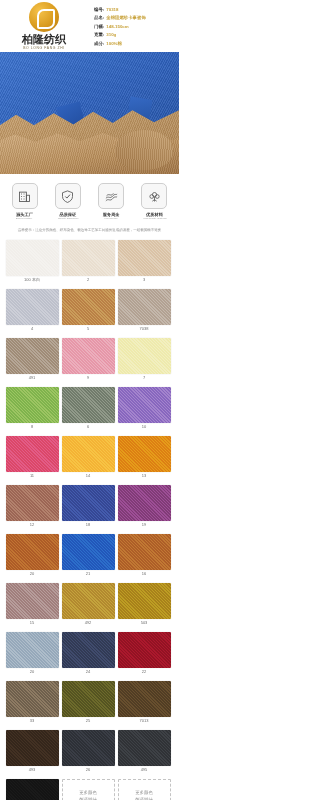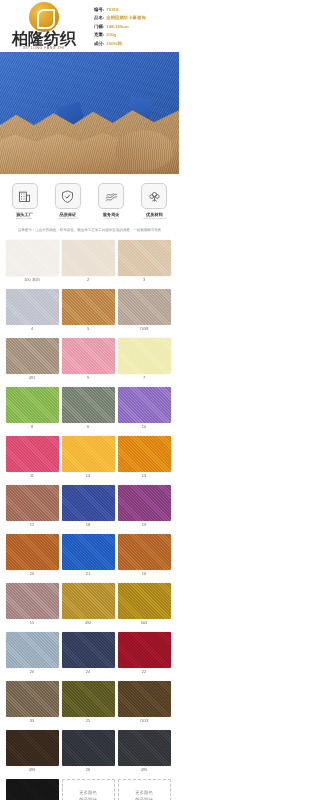--- a/index.html
+++ b/index.html
@@ -38,21 +38,21 @@
   }
   .logo-mark::after {
     content:"";
     position:absolute;
     left:8px; top:7px;
     width:14px; height:16px;
     border:2px solid #ffffff;
     border-radius:7px 2px 7px 2px;
   }
   .brand-name {
-    font-size:16px;
+    font-size:11px;
     font-weight:bold;
     color:#2b2b2b;
     letter-spacing:0px;
     white-space:nowrap;
     line-height:12px;
   }
   .brand-sub {
     font-size:3.4px;
     color:#7a6a45;
     letter-spacing:0.6px;

